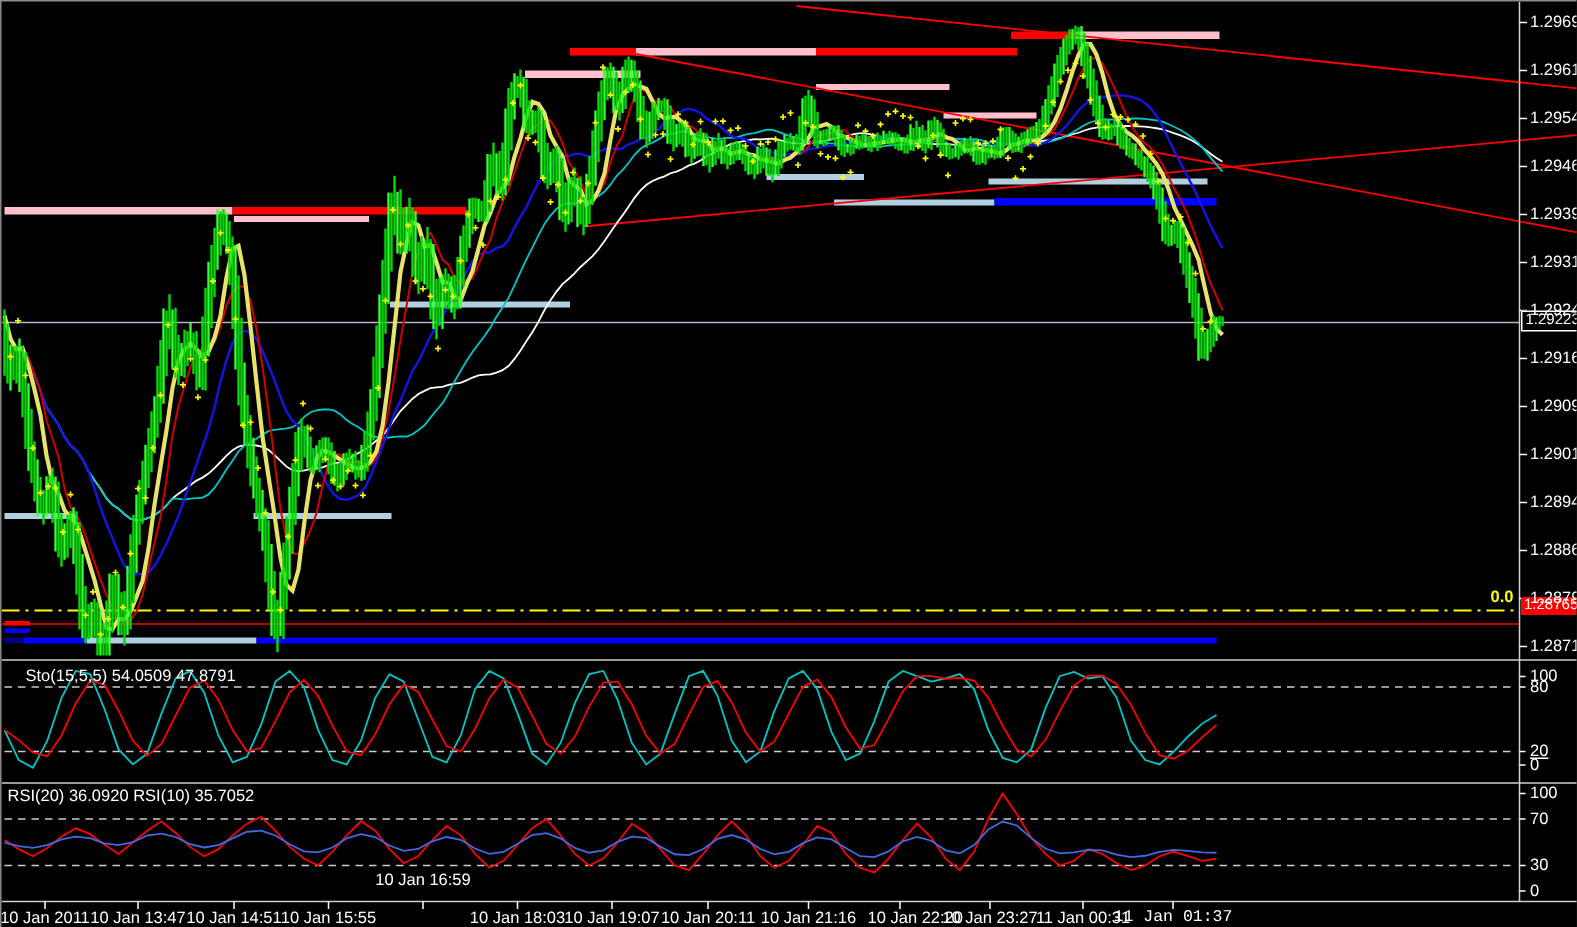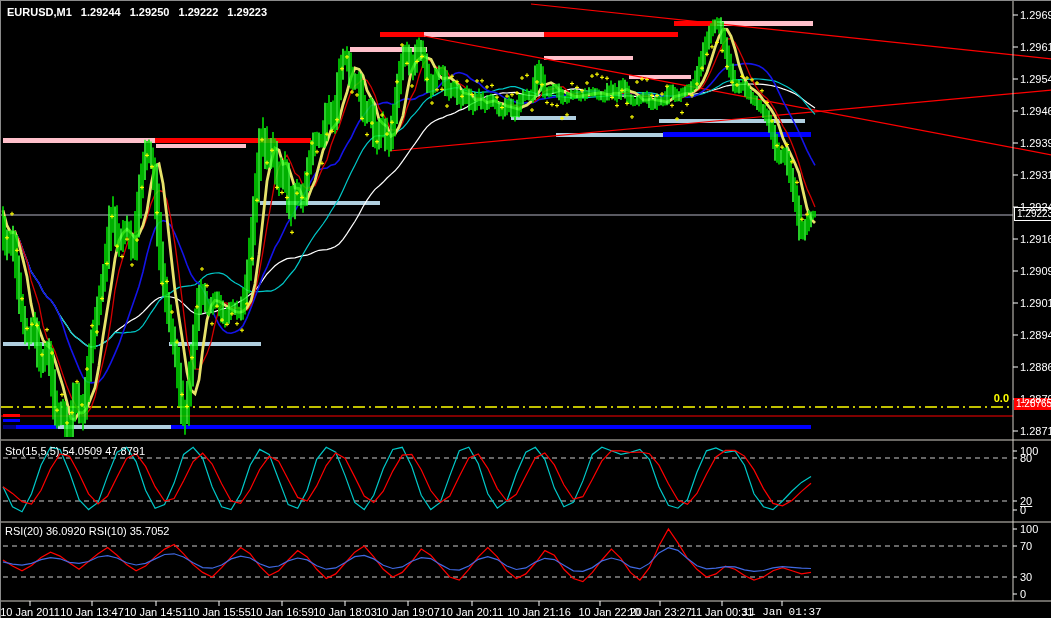--- a/index.html
+++ b/index.html
@@ -856,29 +856,22 @@
         <line x1="407" y1="600" x2="407" y2="605" stroke="#fff" stroke-width="1"></line>
         <line x1="471" y1="600" x2="471" y2="605" stroke="#fff" stroke-width="1"></line>
         <line x1="538" y1="600" x2="538" y2="605" stroke="#fff" stroke-width="1"></line>
         <line x1="599" y1="600" x2="599" y2="605" stroke="#fff" stroke-width="1"></line>
         <line x1="659" y1="600" x2="659" y2="605" stroke="#fff" stroke-width="1"></line>
         <line x1="721" y1="600" x2="721" y2="605" stroke="#fff" stroke-width="1"></line>
         <line x1="781" y1="600" x2="781" y2="605" stroke="#fff" stroke-width="1"></line>
       </g>
     </svg>
 
-  <div class="hdr">
-    <span>EURUSD,M1</span>
-    <span>1.29244</span>
-    <span>1.29250</span>
-    <span>1.29222</span>
-    <span>1.29223</span>
-  </div>
-
-  <div class="ind-lbl" style="left:4px;top:444px;">Sto(15,5,5) 54.0509 47.8791</div>
+
+  <div class="ind-lbl" style="left:16px;top:444px;">Sto(15,5,5) 54.0509 47.8791</div>
 
   <div class="ind-lbl" style="left:4px;top:524px;">RSI(20) 36.0920  RSI(10) 35.7052</div>
 
 
   <div id="cur-price-tag" class="tag" style="top:206px;">1.29223</div>
 
   <div id="stop-price-tag" class="tag" style="top:397px;">1.28765</div>
 
   <div id="fibo-label" style="left:968px;top:391px;">0.0</div>
 
@@ -896,21 +889,21 @@
       <div class="axis-lbl" style="left: 1019px; top: 328px;">1.28940</div>
       <div class="axis-lbl" style="left: 1019px; top: 360px;">1.28865</div>
       <div class="axis-lbl" style="left: 1019px; top: 392px;">1.28790</div>
       <div class="axis-lbl" style="left: 1019px; top: 424px;">1.28715</div>
     </div>
   <div id="time-axis">
       <div class="time-lbl" style="left: -13px; top: 605px;">10 Jan 2011</div>
       <div class="time-lbl" style="left: 49px; top: 605px;">10 Jan 13:47</div>
       <div class="time-lbl" style="left: 113px; top: 605px;">10 Jan 14:51</div>
       <div class="time-lbl" style="left: 176px; top: 605px;">10 Jan 15:55</div>
-      <div class="time-lbl" style="left: 239px; top: 605px;">10 Jan 16:59</div>
+      <div class="time-lbl" style="left: 239px; top: 580px;">10 Jan 16:59</div>
       <div class="time-lbl" style="left: 302px; top: 605px;">10 Jan 18:03</div>
       <div class="time-lbl" style="left: 365px; top: 605px;">10 Jan 19:07</div>
       <div class="time-lbl" style="left: 429px; top: 605px;">10 Jan 20:11</div>
       <div class="time-lbl" style="left: 496px; top: 605px;">10 Jan 21:16</div>
       <div class="time-lbl" style="left: 557px; top: 605px; text-align: right;">10 Jan 22:20</div>
       <div class="time-lbl" style="left: 617px; top: 605px;">10 Jan 23:27</div>
       <div class="time-lbl" style="left: 679px; top: 605px;">11 Jan 00:31</div>
       <div class="time-lbl" style="left: 739px; top: 605px; font-family: Liberation Mono, monospace;">11 Jan 01:37</div>
     </div>
   <div id="sub-axes">

